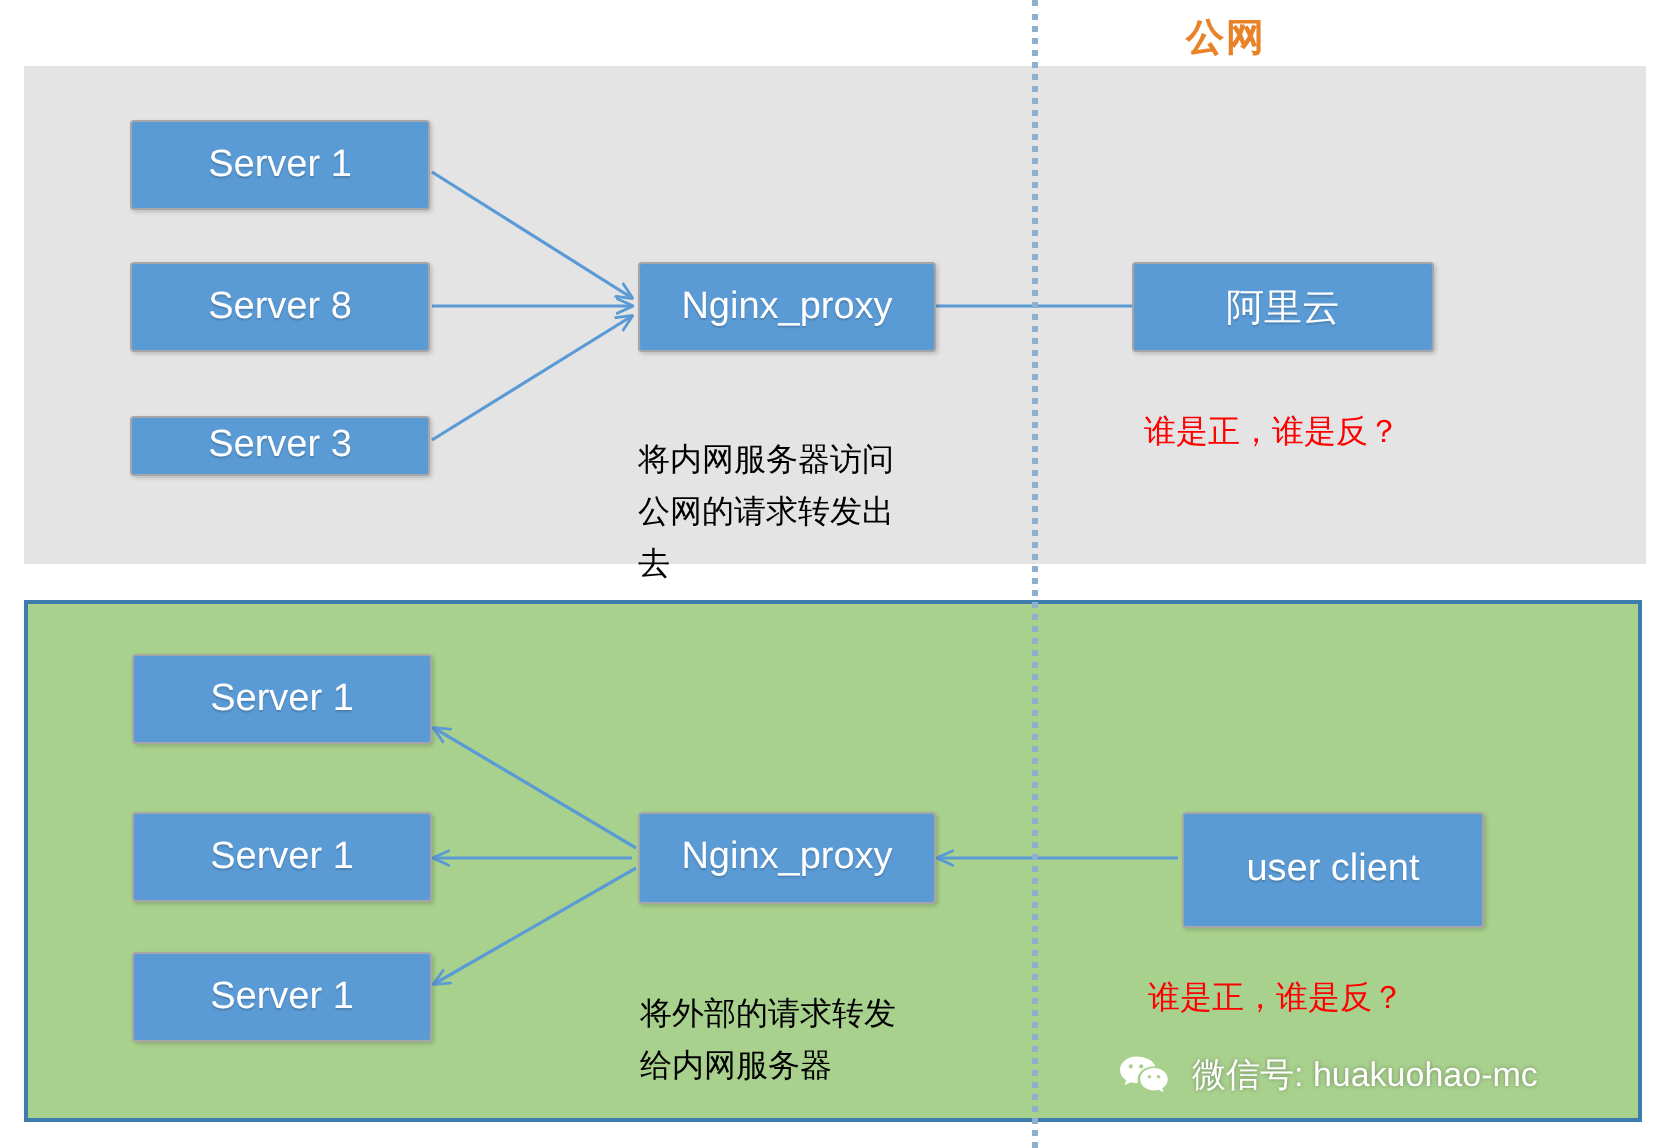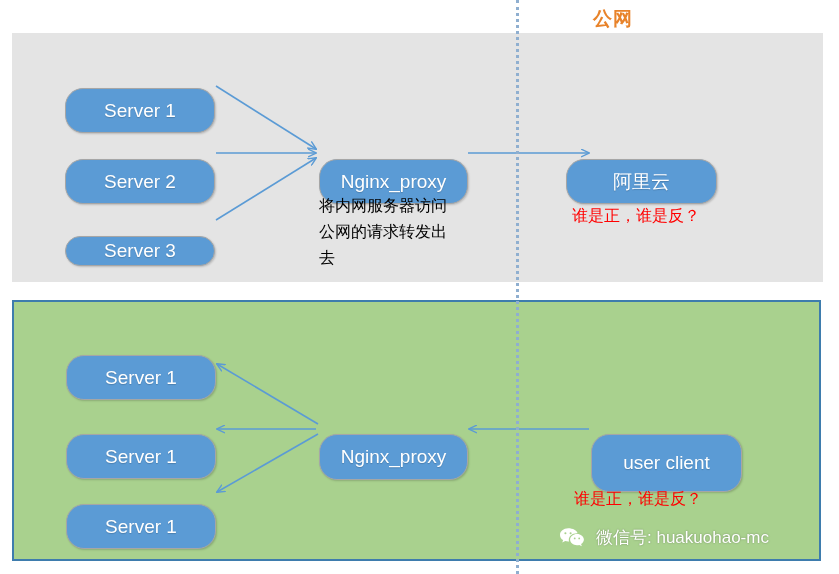--- a/index.html
+++ b/index.html
@@ -59,41 +59,41 @@
     width: 0px;
     height: 574px;
     border-left: 3px dotted #8FAFD0;
   }
 
   
   .node {
     position: absolute;
     background: #5B9BD5;
     border: 1px solid #A6A6A6;
-    border-radius: 18px;
+    border-radius: 2px;
     color: #ffffff;
     font-size: 19px;
     display: flex;
     align-items: center;
     justify-content: center;
     box-sizing: border-box;
     text-shadow: 0 1px 1px rgba(0,0,0,0.18);
     box-shadow: 1px 1px 2px rgba(0,0,0,0.18);
     white-space: nowrap;
-    margin-top: 28px;
   }
 
   
   .caption {
     position: absolute;
     font-size: 16px;
     line-height: 26px;
     color: #000000;
     width: 135px;
     font-family: "DejaVu Sans", sans-serif;
+    margin-top: 24px;
   }
 
   
   .question {
     position: absolute;
     font-size: 16px;
     color: #FF0000;
     white-space: nowrap;
     font-family: Liberation Mono, monospace;
   }
@@ -149,35 +149,36 @@
 
       <line x1="318" y1="424" x2="217" y2="364"></line>
       <line x1="316" y1="429" x2="217" y2="429"></line>
       <line x1="318" y1="434" x2="217" y2="492"></line>
 
       <line x1="589" y1="429" x2="469" y2="429"></line>
     </g>
   </svg>
 
   <div class="node" style="left:65px;  top:60px;  width:150px; height:45px;">Server 1</div>
-  <div class="node" style="left:65px;  top:131px; width:150px; height:45px;">Server 2</div>
+  <div class="node" style="left:65px;  top:131px; width:150px; height:45px;">Server 8</div>
   <div class="node" style="left:65px;  top:208px; width:150px; height:30px;">Server 3</div>
   <div class="node" style="left:319px; top:131px; width:149px; height:45px;">Nginx_proxy</div>
   <div class="node" style="left:566px; top:131px; width:151px; height:45px;">阿里云</div>
 
   <div class="caption" style="left:319px; top:193px;">将内网服务器访问公网的请求转发出去</div>
 
   <div class="question" style="left:572px; top:206px;">谁是正，谁是反？</div>
 
   <div class="node" style="left:66px;  top:327px; width:150px; height:45px;">Server 1</div>
   <div class="node" style="left:66px;  top:406px; width:150px; height:45px;">Server 1</div>
   <div class="node" style="left:66px;  top:476px; width:150px; height:45px;">Server 1</div>
   <div class="node" style="left:319px; top:406px; width:149px; height:46px;">Nginx_proxy</div>
   <div class="node" style="left:591px; top:406px; width:151px; height:58px;">user client</div>
 
+  <div class="caption" style="left:320px; top:470px;">将外部的请求转发给内网服务器</div>
 
   <div class="question" style="left:574px; top:489px;">谁是正，谁是反？</div>
 
   <div id="watermark">
     <svg id="wechat-icon" width="26" height="22" viewBox="0 0 26 22" xmlns="http://www.w3.org/2000/svg">
       <path d="M9.2 1.2C4.6 1.2 1 4.2 1 7.9c0 2.1 1.2 4 3.1 5.2l-0.8 2.5 2.9-1.5c0.9 0.3 1.9 0.4 3 0.4 0.3 0 0.6 0 0.9 0-0.2-0.6-0.3-1.2-0.3-1.8 0-3.6 3.5-6.5 7.9-6.5 0.3 0 0.6 0 0.9 0C17.9 3.4 14 1.2 9.2 1.2z" fill="#ffffff"></path>
       <circle cx="6.4" cy="6.2" r="1.05" fill="#A9D18E"></circle>
       <circle cx="11.6" cy="6.2" r="1.05" fill="#A9D18E"></circle>
       <path d="M24.9 12.6c0-3.1-3.1-5.6-6.9-5.6s-6.9 2.5-6.9 5.6c0 3.1 3.1 5.6 6.9 5.6 0.8 0 1.6-0.1 2.3-0.3l2.5 1.3-0.7-2.1c1.7-1 2.8-2.6 2.8-4.5z" fill="#ffffff"></path>
       <circle cx="15.7" cy="11.4" r="0.9" fill="#A9D18E"></circle>

